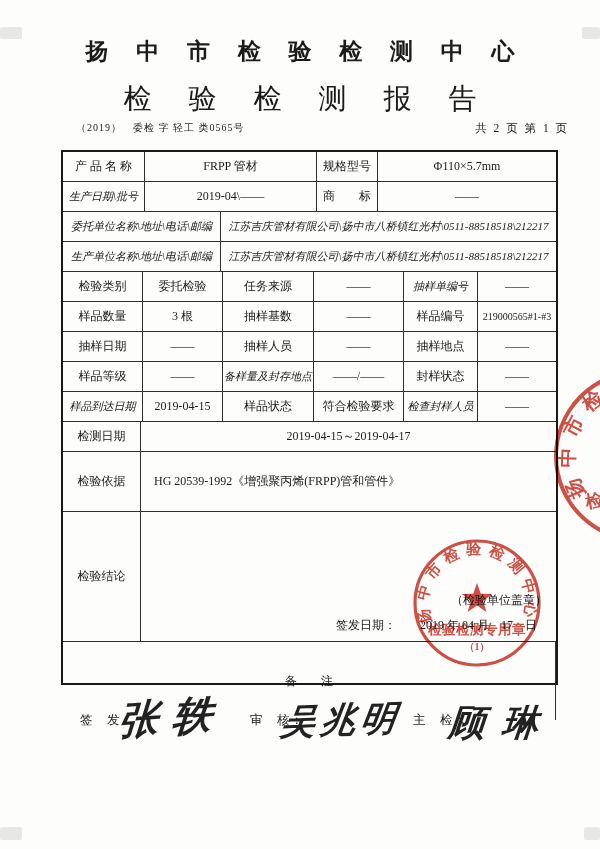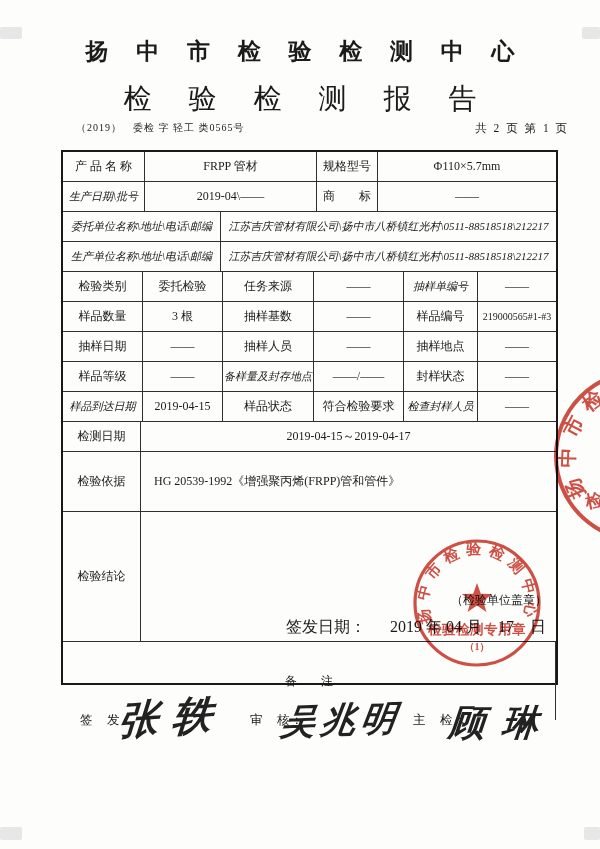--- a/index.html
+++ b/index.html
@@ -28,21 +28,21 @@
   .left{justify-content:flex-start;padding-left:13px;font-family:Liberation Serif, serif;}
   .sm{font-size:11px;font-style:italic;}
   .xs{font-size:10px;}
   .w-a1{flex:0 0 82px}.w-a2{flex:0 0 172px}.w-a3{flex:0 0 61px}
   .w-b1{flex:0 0 158px}
   .w-c1{flex:0 0 80px}.w-c2{flex:0 0 80px}.w-c3{flex:0 0 91px}.w-c4{flex:0 0 90px}.w-c5{flex:0 0 74px}
   .w-d1{flex:0 0 78px}
   .concl{position:relative;display:block;}
   .concl-text{position:absolute;left:12px;top:38px;font-size:12px;}
   .seal-hint{position:absolute;right:9px;top:80px;font-size:12px;}
-  .issue-line{position:absolute;right:10px;top:105px;font-size:16px;display:flex;}
+  .issue-line{position:absolute;right:19px;top:105px;font-size:12px;display:flex;}
   .issue-line .gap{display:inline-block;width:24px;}
   
   .sig-label{position:absolute;font-size:12.5px;letter-spacing:1px;}
   .sigl1{left:80px;top:712px;}
   .sigl2{left:250px;top:712px;}
   .sigl3{left:413px;top:712px;}
   .sig{position:absolute;font-weight:600;color:#222;font-style:italic;white-space:nowrap;}
   .sig1{left:118px;top:690px;font-size:40px;letter-spacing:14px;transform:rotate(-4deg) skewX(-8deg);}
   .sig2{left:281px;top:697px;font-size:35px;letter-spacing:5px;transform:rotate(-2deg) skewX(-10deg);}
   .sig3{left:449px;top:699px;font-size:36px;letter-spacing:17px;transform:skewX(-5deg);}

